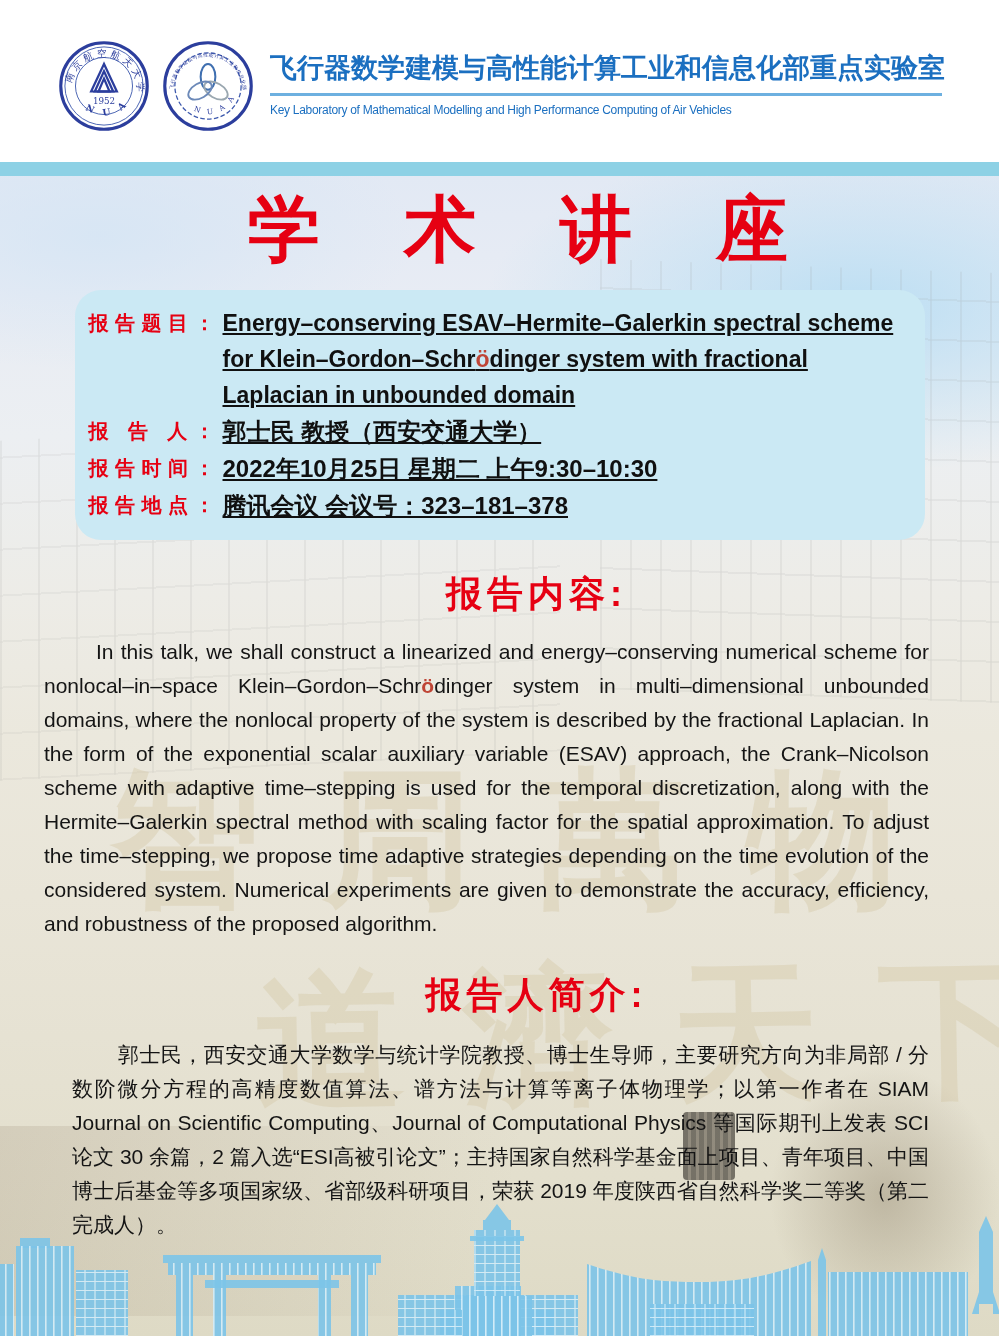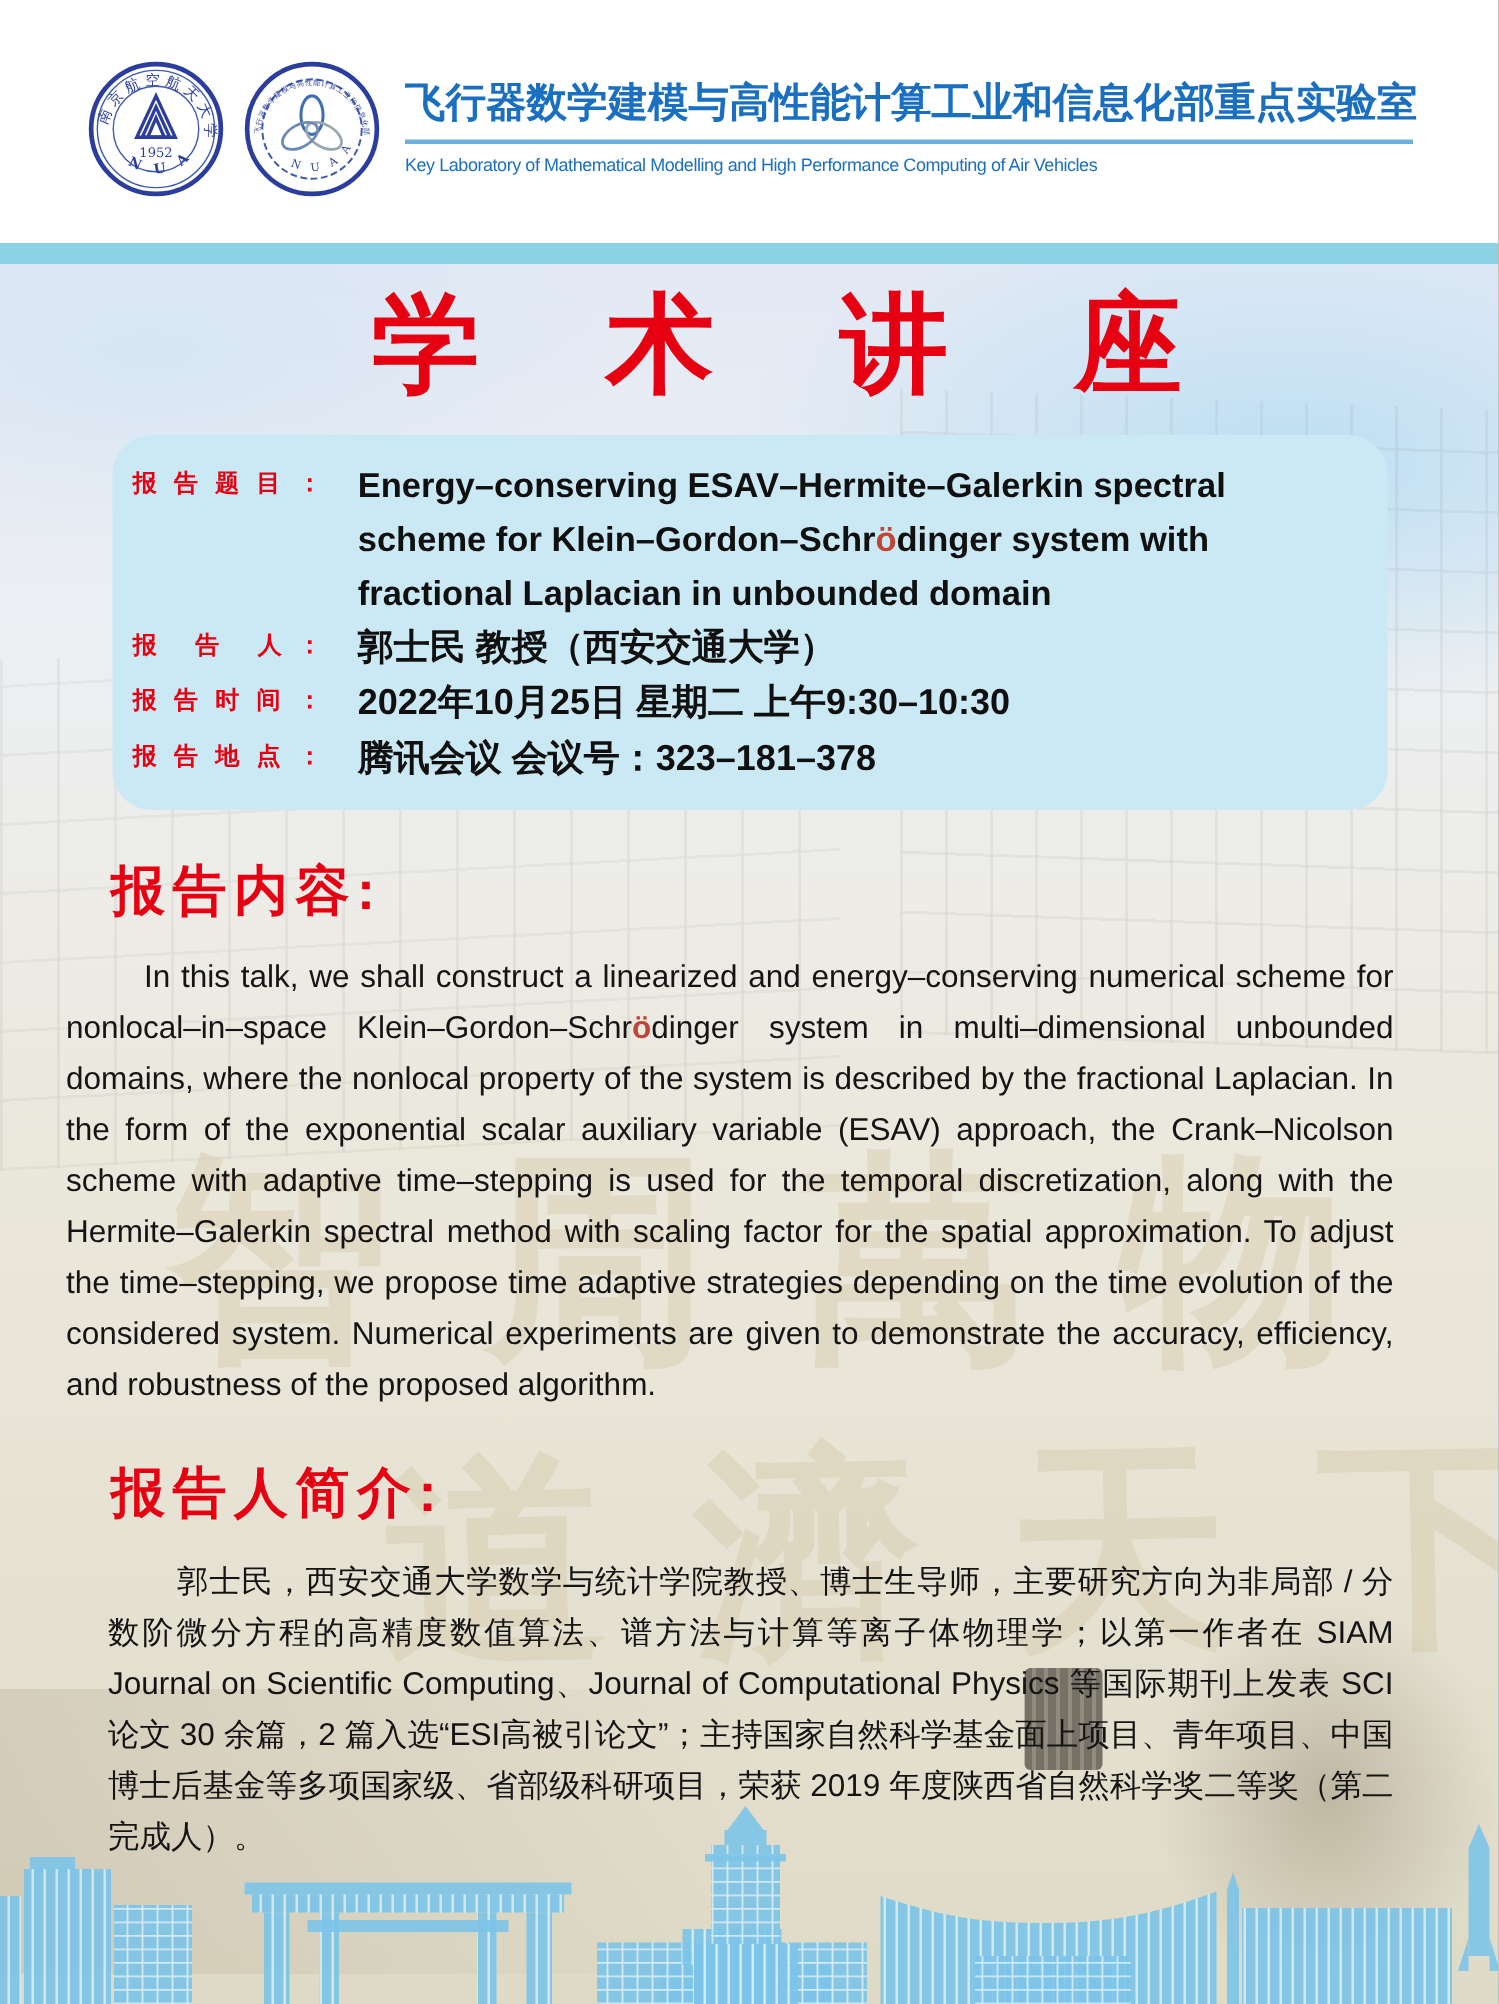--- a/index.html
+++ b/index.html
@@ -48,28 +48,28 @@
   
   .main-title{margin:6px 0 0 0;text-align:center;text-indent:32px;letter-spacing:32px;
     font-size:72px;font-weight:900;color:var(--accent-red);
     font-family:"Liberation Sans",sans-serif;padding-left:37px;}
 
   
   .info-card{width:850px;margin:12px auto 0 auto;box-sizing:border-box;border-radius:26px;
     background:var(--card-blue);padding:15px 20px 16px 14px;}
   .info-row{display:flex;align-items:flex-start;}
   .info-label{flex:0 0 126px;text-align:justify;text-align-last:justify;
-    font-size:16px;font-weight:bold;color:var(--accent-red);line-height:36px;}
-  .info-value{flex:1;margin-left:24px;font-size:23px;font-weight:bold;color:#101010;line-height:36px;}
+    font-size:20px;font-weight:bold;color:var(--accent-red);line-height:36px;font-family:Liberation Serif, serif;}
+  .info-value{flex:1;margin-left:8px;font-size:23px;font-weight:bold;color:#101010;line-height:36px;text-decoration:underline;}
   .info-value.cjk{font-size:24px;line-height:37px;}
   .umlaut{color:var(--umlaut-red);font-weight:bold;}
 
   
   .sec-heading{margin:30px 0 0 74px;font-size:36px;font-weight:900;letter-spacing:5px;
-    color:var(--accent-red);}
+    color:var(--accent-red);text-align:center;}
   .abstract{margin:16px 70px 0 44px;font-size:21px;line-height:34px;color:#141414;
     text-align:justify;text-indent:52px;}
   .bio{margin:18px 70px 0 72px;font-size:21px;line-height:34px;color:#141414;
     text-align:justify;text-indent:46px;}
 
   
   .skyline{position:absolute;left:0;bottom:0;width:999px;height:172px;z-index:1;}
 
   .logo-ring{fill:none;stroke:#2c3e9d;stroke-width:3.4;}
   .logo-ring2{fill:none;stroke:#3d59ad;stroke-width:1;}

